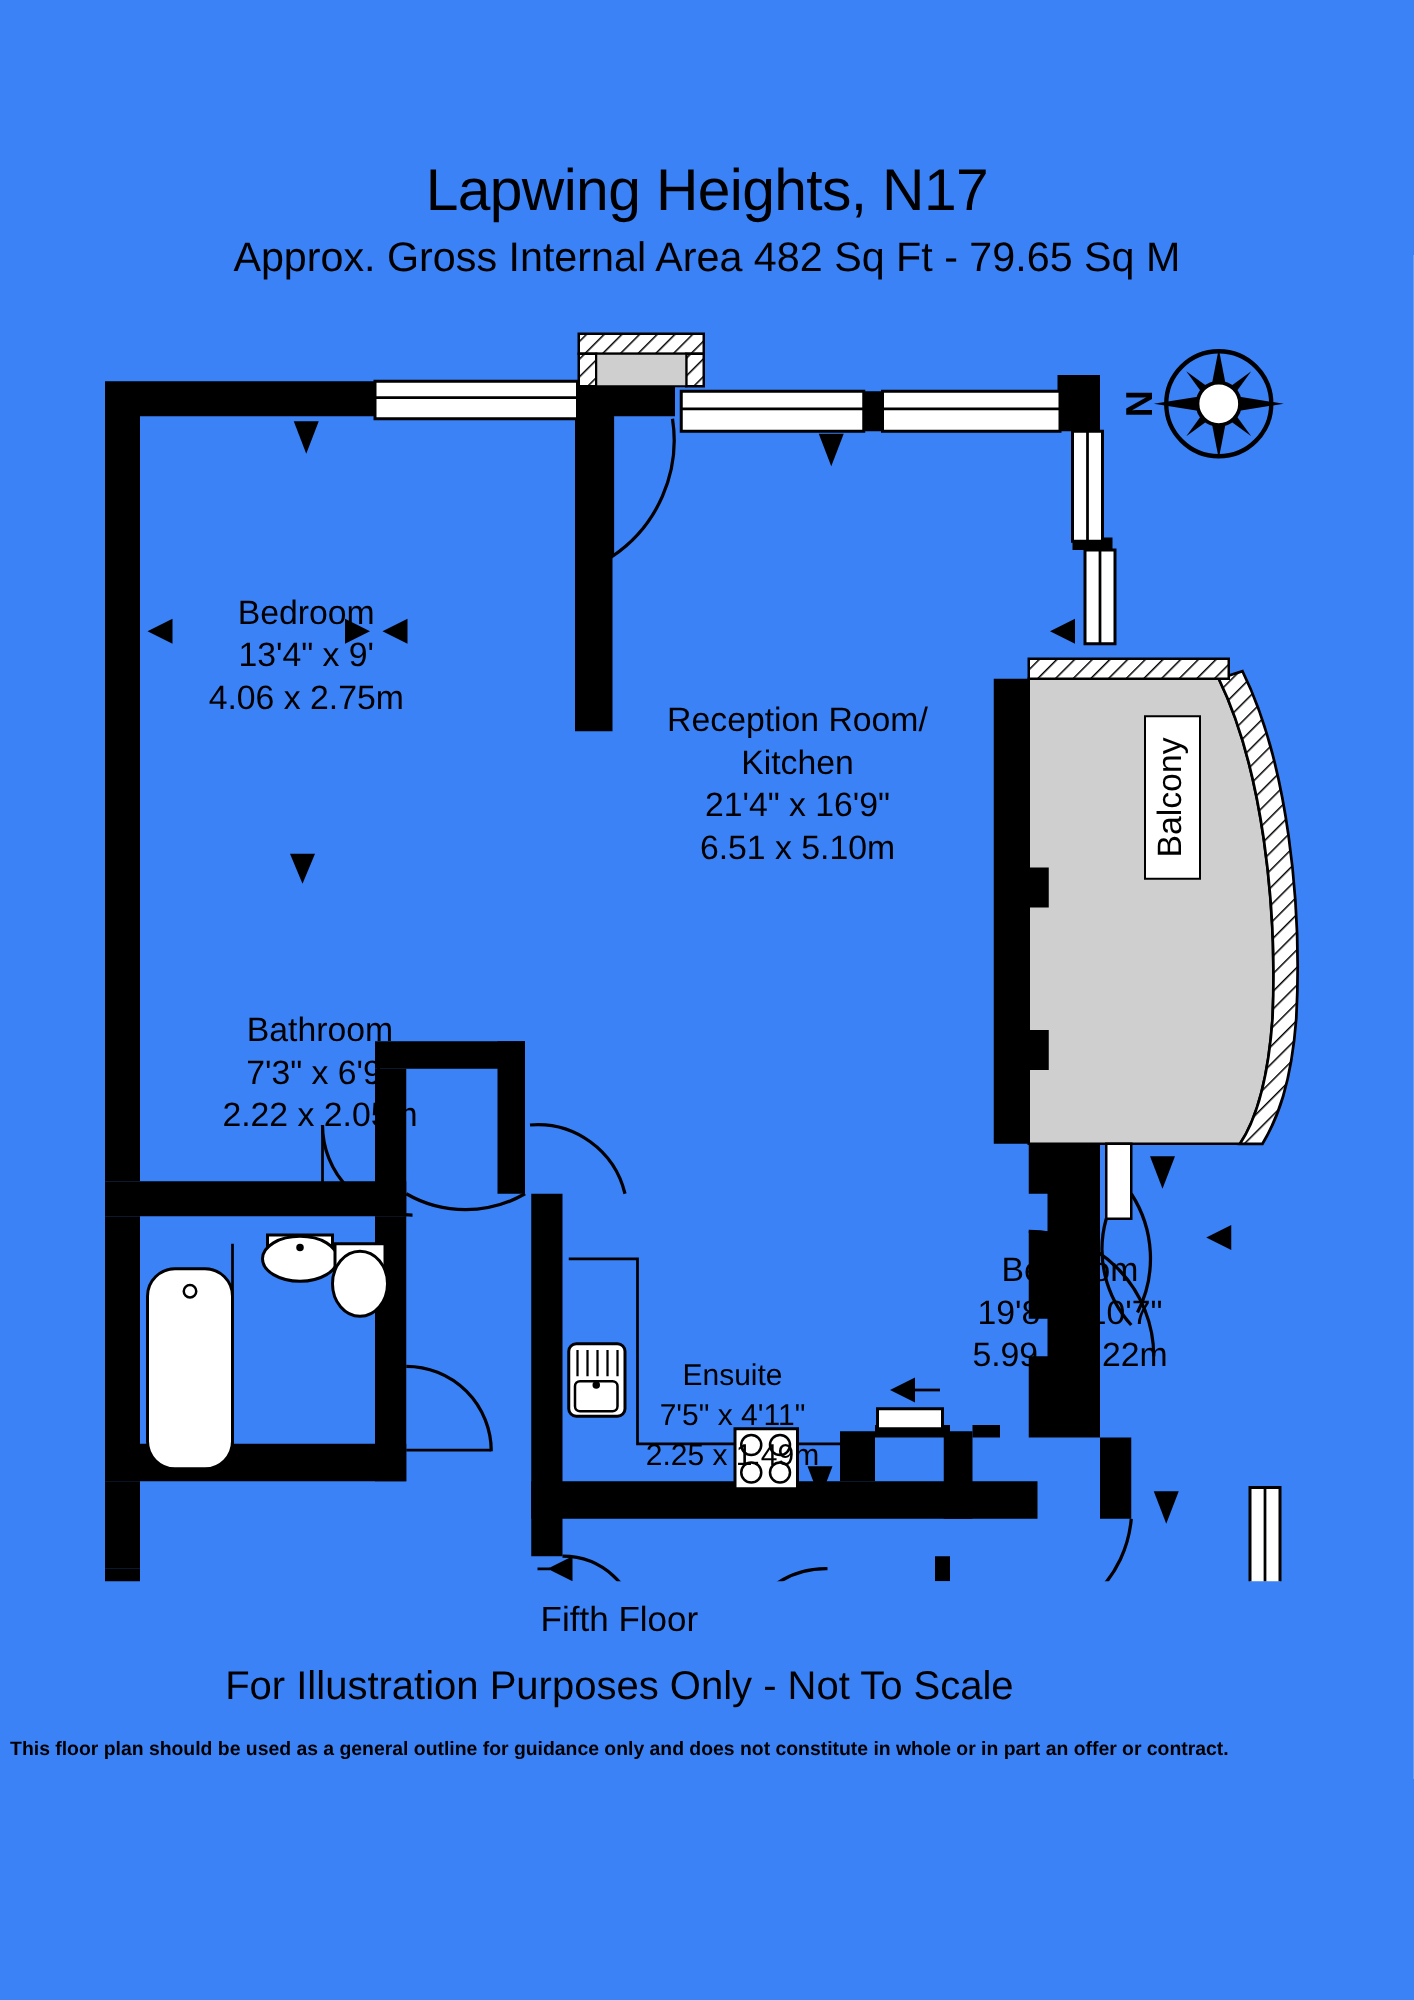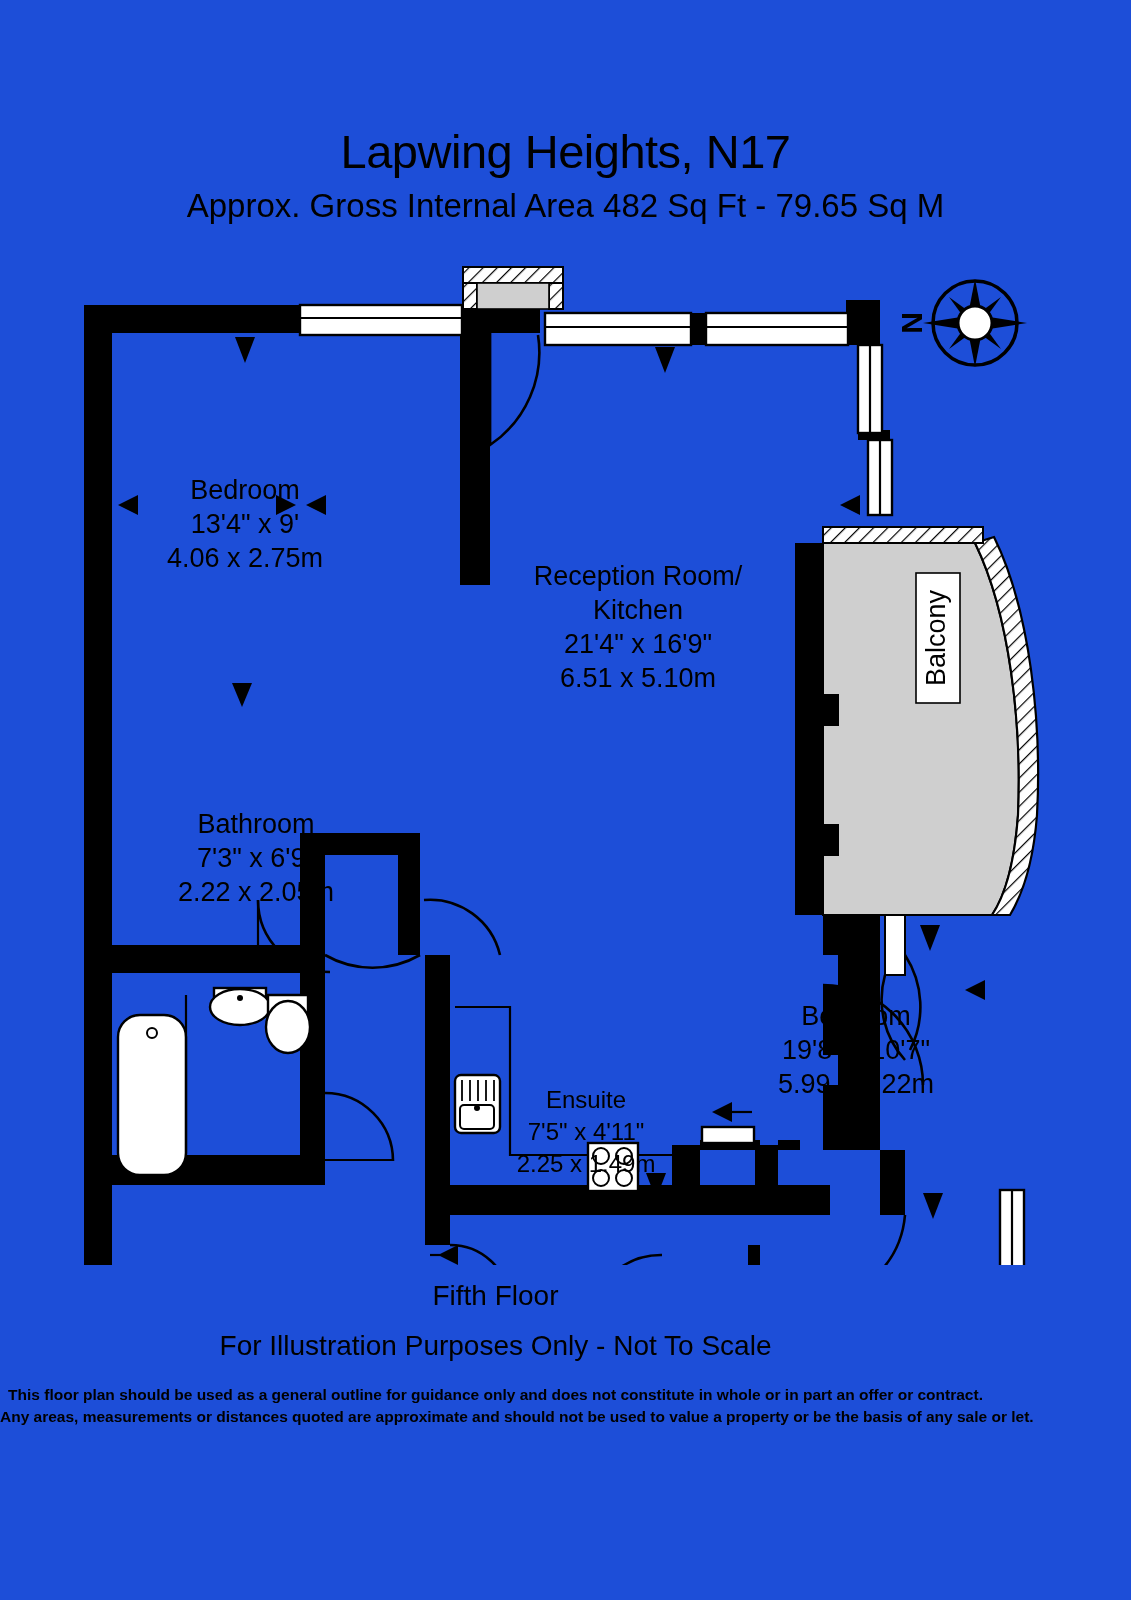--- a/index.html
+++ b/index.html
@@ -13,21 +13,21 @@
     height: 1600px;
     font-family: "Liberation Sans", sans-serif;
     color: #000000;
     overflow: hidden;
     position: relative;
   }
   .page {
     width: 1131px;
     height: 1600px;
     position: relative;
-    background: #1d4ed8;
+    background: #3b82f6;
   }
   .header {
     text-align: center;
     padding-top: 128px;
   }
   .plan-title {
     font-size: 47px;
     line-height: 1.0;
     letter-spacing: -0.5px;
     font-weight: 400;
@@ -59,21 +59,21 @@
     top: 1280px;
     width: 991px;
     text-align: center;
   }
   .floor-label {
     font-size: 28px;
     margin: 0;
     font-weight: 400;
   }
   .illus-note {
-    font-size: 28px;
+    font-size: 32px;
     margin: 18px 0 0 0;
     font-weight: 400;
   }
   .disclaimer {
     margin: 22px 0 0 0;
     font-size: 15.5px;
     line-height: 1.42;
   }
   .disclaimer div { white-space: nowrap; font-weight: bold; }
 
@@ -393,17 +393,16 @@
         <text class="compass-n" transform="translate(-61,0) rotate(-90)" text-anchor="middle" dominant-baseline="middle">N</text>
       </g>
     </svg>
   </div>
 
   <div class="footer">
     <p class="floor-label">Fifth Floor</p>
     <p class="illus-note">For Illustration Purposes Only - Not To Scale</p>
     <div class="disclaimer">
       <div>This floor plan should be used as a general outline for guidance only and does not constitute in whole or in part an offer or contract.</div>
-      <div>Any areas, measurements or distances quoted are approximate and should not be used to value a property or be the basis of any sale or let.</div>
     </div>
   </div>
 
 </div>
 
 </body></html>

